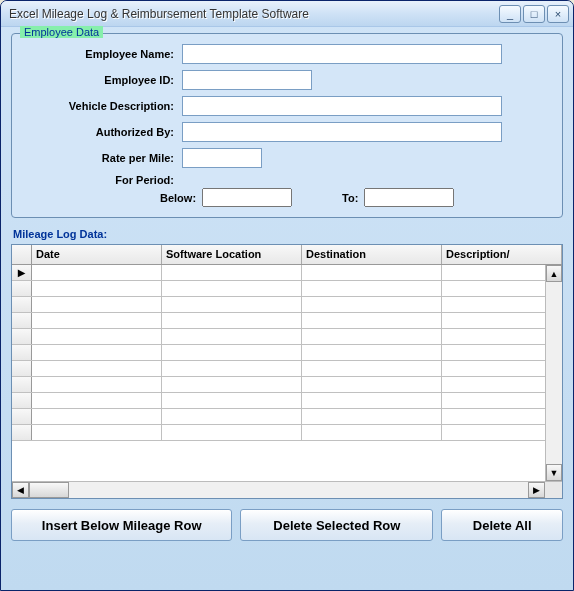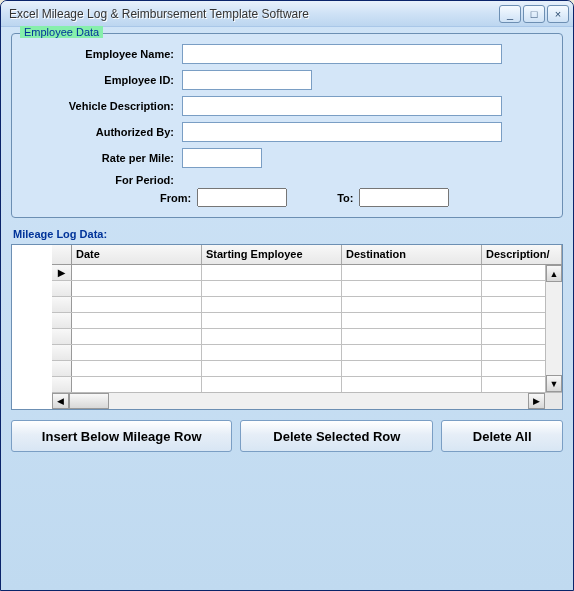--- a/index.html
+++ b/index.html
@@ -112,25 +112,24 @@
 .period-row input { width: 90px; }
 .mileage-legend {
   color: #003399;
   font-size: 11px;
   font-weight: bold;
   margin: 4px 0 4px 2px;
 }
 .grid-container {
   border: 1px solid #6c8fb3;
   background: #fff;
-  height: 166px;
+  height: 255px;
   position: relative;
   display: flex;
   flex-direction: column;
-  padding-left: 40px;
 }
 .grid-header {
   display: flex;
   background: linear-gradient(to bottom, #f8f8f8 0%, #e8e8e8 100%);
   border-bottom: 1px solid #999;
   height: 20px;
   flex-shrink: 0;
 }
 .grid-header .hcell {
   border-right: 1px solid #aaa;
@@ -259,34 +258,34 @@
         <input type="text" style="width: 320px;" value="">
       </div>
       <div class="form-row">
         <span class="lbl">Rate per Mile:</span>
         <input type="text" style="width: 80px;" value="">
       </div>
       <div class="form-row" style="margin-bottom:2px">
         <span class="lbl">For Period:</span>
       </div>
       <div class="period-row">
-        <span class="plbl">From:</span>
+        <span class="plbl">Below:</span>
         <input type="text" value="" style="">
         <span class="plbl" style="margin-left:50px">To:</span>
         <input type="text" value="" style="">
       </div>
     </div>
 
     <div class="mileage-legend">Mileage Log Data:</div>
 
     <div class="grid-container">
       <div class="grid-header">
         <div class="rowhead"></div>
         <div class="hcell" style="width:130px">Date</div>
-        <div class="hcell" style="width:140px">Starting Employee</div>
+        <div class="hcell" style="width:140px">Software Location</div>
         <div class="hcell" style="width:140px">Destination</div>
         <div class="hcell" style="flex:1">Description/</div>
       </div>
       <div class="grid-body">
         <div class="grid-row">
           <div class="rowhead">▶</div>
           <div class="rcell" style="width:130px"></div>
           <div class="rcell" style="width:140px"></div>
           <div class="rcell" style="width:140px"></div>
           <div class="rcell" style="flex:1"></div>

